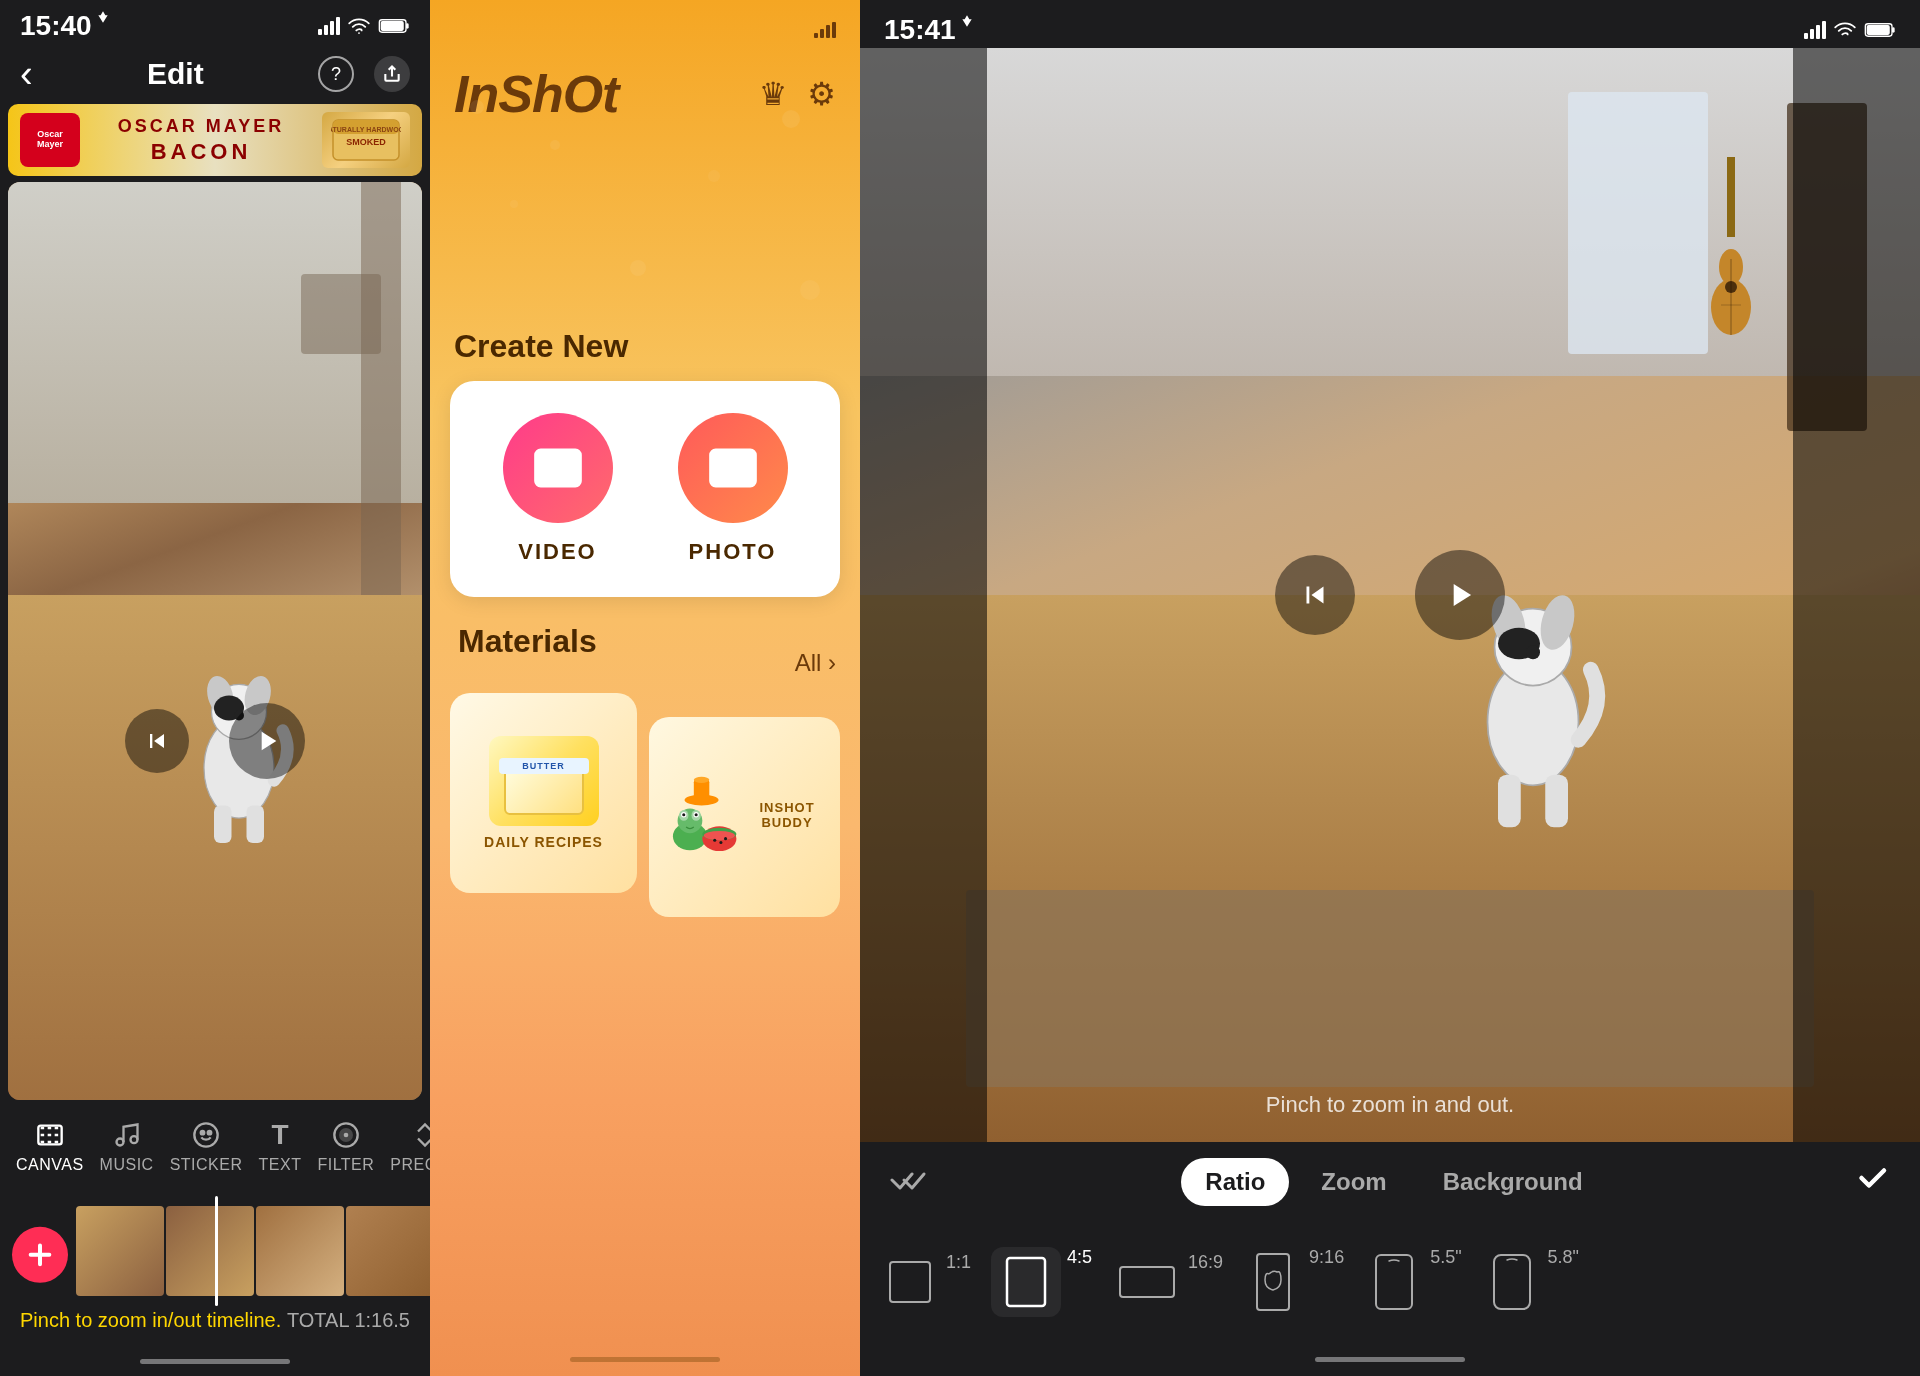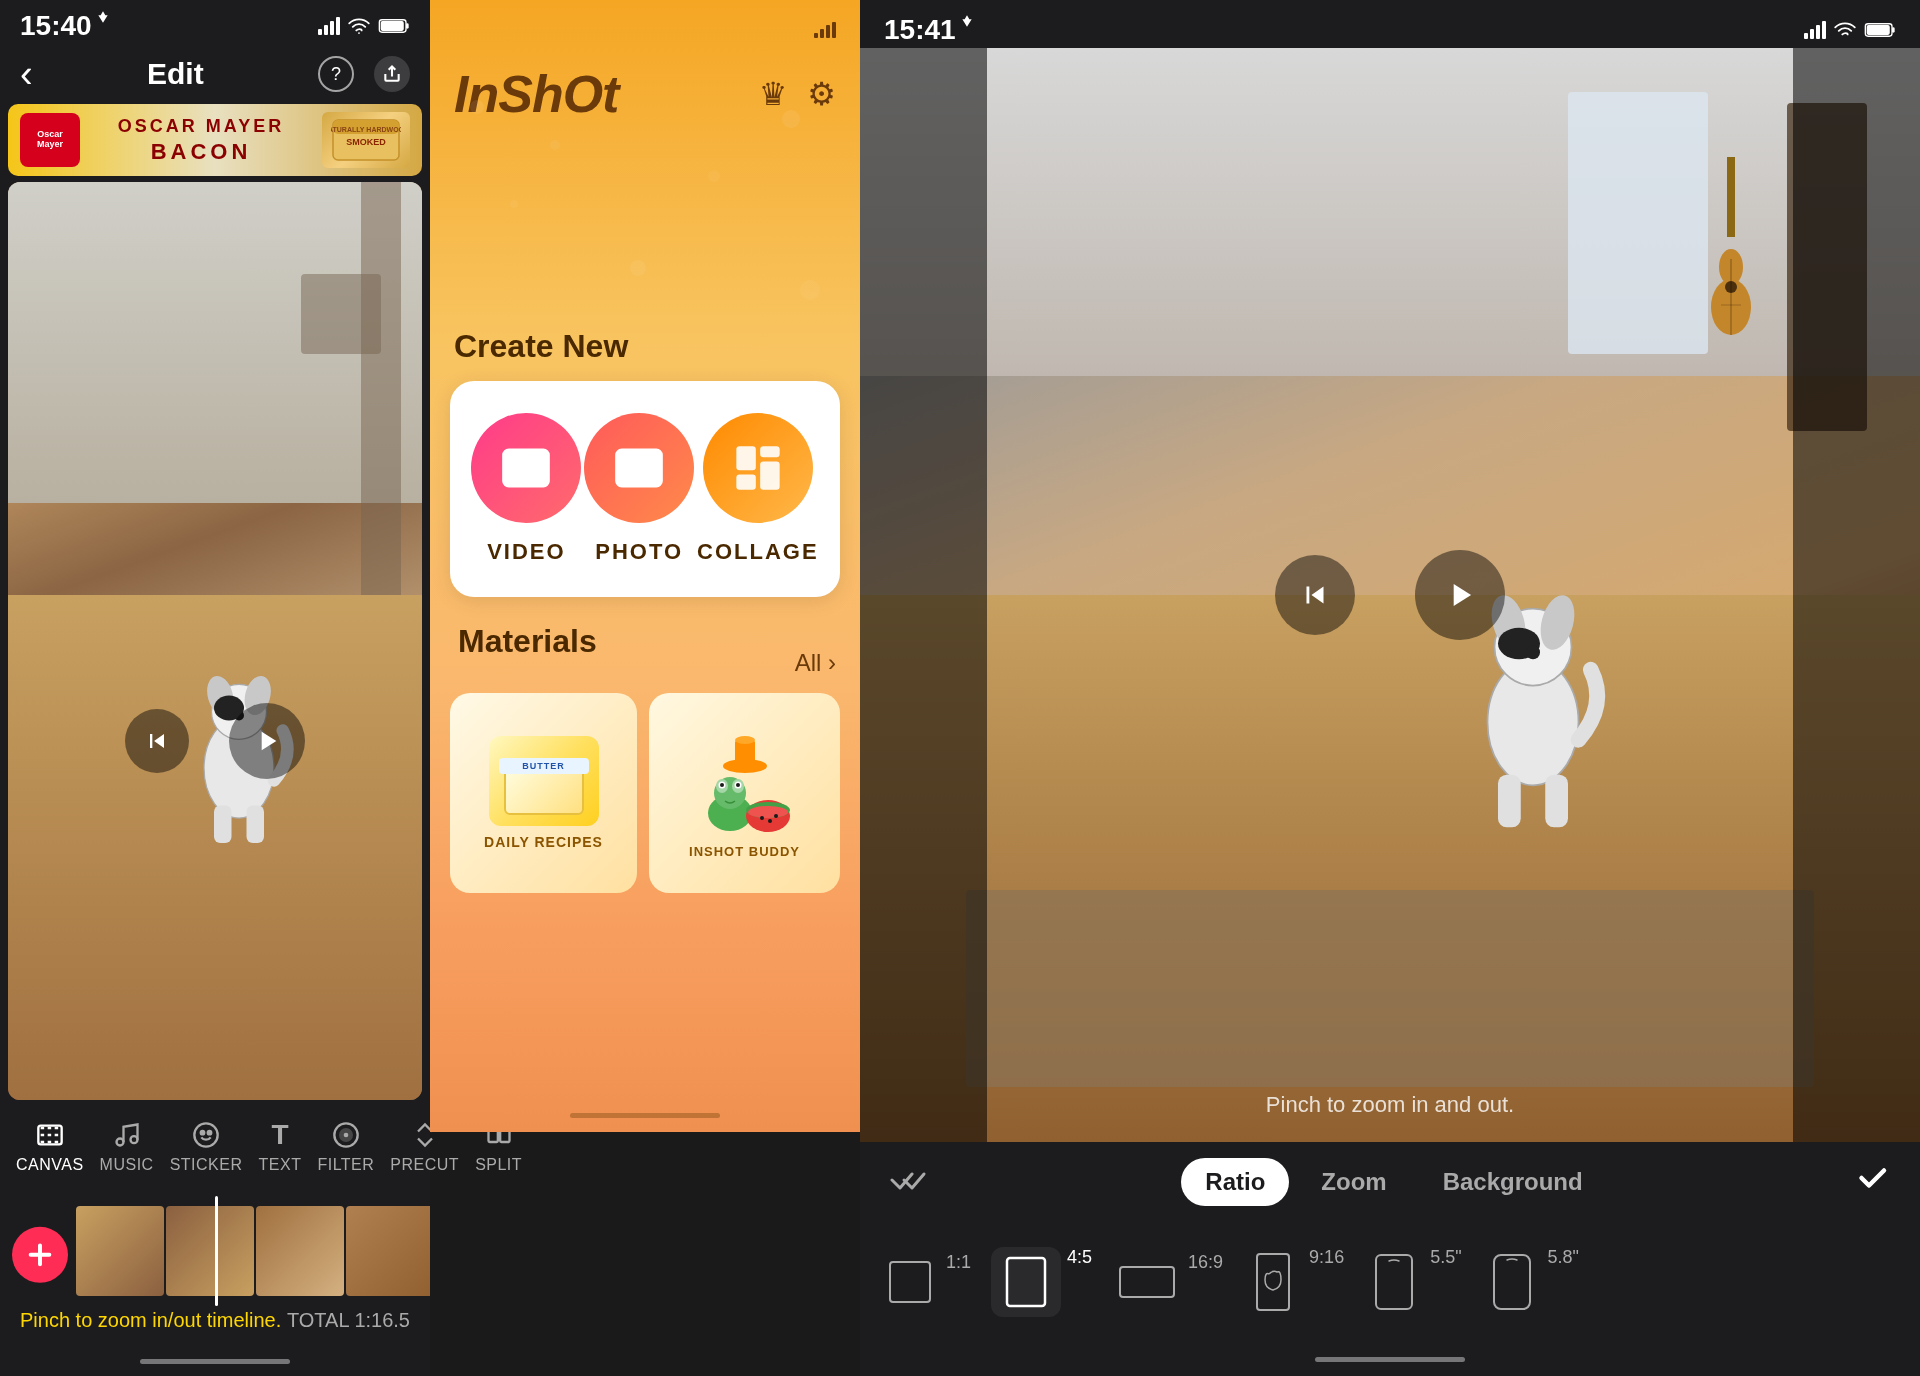--- a/index.html
+++ b/index.html
@@ -338,21 +338,21 @@
     .home-bar {
       width: 150px;
       height: 5px;
       background: rgba(255,255,255,0.4);
       border-radius: 3px;
     }
 
     
     .panel-home {
       width: 430px;
-      height: 1132px;
+      height: 1376px;
       background: linear-gradient(180deg, #f5a623 0%, #f8c460 30%, #fab86e 60%, #f8a060 80%, #f09050 100%);
       display: flex;
       flex-direction: column;
       position: relative;
     }
 
     .inshot-status-bar {
       height: 48px;
       display: flex;
       justify-content: space-between;
@@ -950,31 +950,20 @@
         <div class="create-circle photo">
           <svg width="52" height="52" viewBox="0 0 24 24" fill="none">
             <rect x="2" y="4" width="20" height="16" rx="2" stroke="white" stroke-width="2"></rect>
             <circle cx="12" cy="12" r="4" stroke="white" stroke-width="2"></circle>
             <circle cx="18" cy="7" r="1.5" fill="white"></circle>
           </svg>
         </div>
         <span class="create-label">PHOTO</span>
       </div>
 
-      <div class="create-item">
-        <div class="create-circle collage">
-          <svg width="52" height="52" viewBox="0 0 24 24" fill="none">
-            <rect x="2" y="2" width="9" height="11" rx="1.5" fill="white" opacity="0.9"></rect>
-            <rect x="13" y="2" width="9" height="5" rx="1.5" fill="white" opacity="0.9"></rect>
-            <rect x="13" y="9" width="9" height="13" rx="1.5" fill="white" opacity="0.9"></rect>
-            <rect x="2" y="15" width="9" height="7" rx="1.5" fill="white" opacity="0.9"></rect>
-          </svg>
-        </div>
-        <span class="create-label">COLLAGE</span>
-      </div>
 
     </div>
   </div>
 
   <div class="materials-section">
     <div class="materials-header">
       <div class="section-title">Materials</div>
       <div class="materials-all">All ›</div>
     </div>
     <div class="materials-grid">
@@ -983,21 +972,21 @@
         <div style="width:110px;height:90px;background:linear-gradient(135deg,#fff8c0,#ffe060,#ffd020);border-radius:12px;display:flex;align-items:center;justify-content:center;margin-bottom:8px;position:relative;">
           <div style="position:absolute;top:22px;left:10px;right:10px;height:16px;background:#e8f4ff;border-radius:4px;display:flex;align-items:center;justify-content:center;">
             <span style="font-size:9px;font-weight:900;color:#2255aa;letter-spacing:1px;">BUTTER</span>
           </div>
           <div style="margin-top:18px;width:80px;height:50px;background:linear-gradient(135deg,#fffde0,#ffe080);border-radius:6px;border:2px solid #e8c040;"></div>
         </div>
         <span class="material-label dark" style="position:static;font-size:14px;color:#8b5500;">DAILY RECIPES</span>
       </div>
 
 
-      <div class="material-card material-buddy" style="background:linear-gradient(135deg,#fff8e1,#ffe0a0);display:flex;flex-direction:column;align-items:center;justify-content:center;padding:10px;">
+      <div class="material-card material-buddy" style="background:linear-gradient(135deg,#fff8e1,#ffe0a0);display:flex;flex-direction:row;align-items:center;justify-content:center;padding:10px;margin-top:24px;">
         <svg width="110" height="120" viewBox="0 0 110 120">
 
           <ellipse cx="40" cy="85" rx="22" ry="18" fill="#4caf50"></ellipse>
           <circle cx="40" cy="65" r="16" fill="#66bb6a"></circle>
           <ellipse cx="32" cy="58" rx="6" ry="7" fill="#a5d6a7"></ellipse>
           <ellipse cx="48" cy="58" rx="6" ry="7" fill="#a5d6a7"></ellipse>
           <circle cx="32" cy="57" r="3.5" fill="white"></circle>
           <circle cx="48" cy="57" r="3.5" fill="white"></circle>
           <circle cx="32" cy="57" r="2" fill="#1a1a1a"></circle>
           <circle cx="48" cy="57" r="2" fill="#1a1a1a"></circle>

